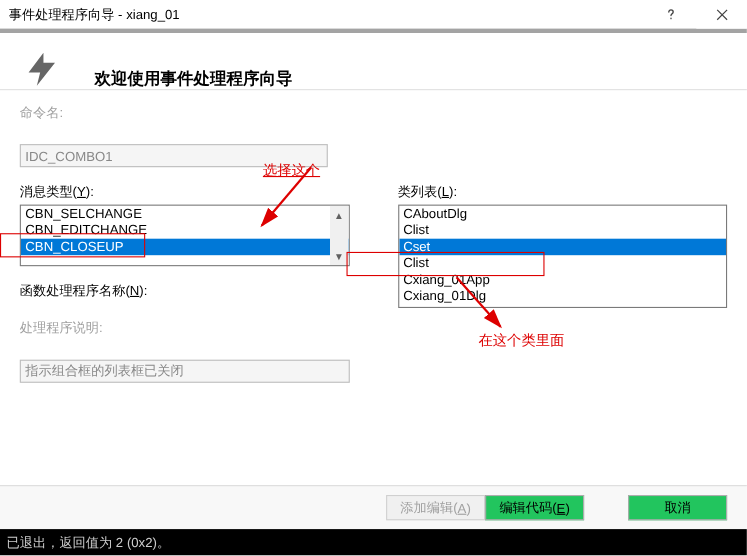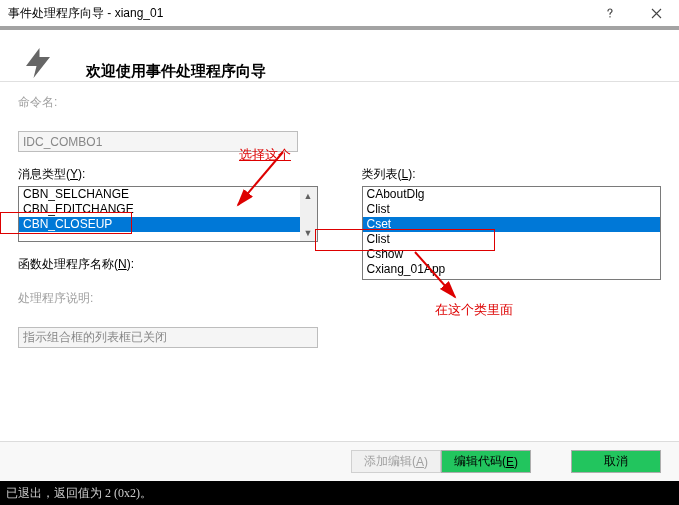--- a/index.html
+++ b/index.html
@@ -84,21 +84,21 @@
   }
   .btn {
     height: 23px; min-width: 90px; border: 1px solid #adadad;
     background: #22c55e; font: inherit; padding: 0 12px;
     display: inline-flex; align-items: center; justify-content: center;
   }
   .btn.disabled { color: #a0a0a0; border-color: #d0d0d0; background: #f0f0f0; }
   
   .console {
     position: absolute; left:0; right:0; bottom:0; height:24px;
-    background:#000; color:#ccc; font-family: Liberation Serif, serif;
+    background:#000; color:#ccc; font-family: Liberation Sans, sans-serif;
     font-size:12px; padding:4px 6px; white-space: nowrap;
   }
   u.ak { text-decoration: underline; }
 </style>
 </head>
 <body>
 
 <div class="titlebar">
   <span class="title">事件处理程序向导 - xiang_01</span>
   <div class="winbtns">
@@ -159,21 +159,20 @@
       </div>
     </div>
 
     <div class="col">
       <div class="lbl">类列表(<u class="ak">L</u>):</div>
       <div class="listbox classlist">
         <div class="item">CAboutDlg</div>
         <div class="item">Clist</div>
         <div class="item sel">Cset</div>
         <div class="item">Clist</div>
-        <div class="item">Cshow</div>
         <div class="item">Cxiang_01App</div>
         <div class="item">Cxiang_01Dlg</div>
       </div>
     </div>
   </div>
 
   <div class="redbox" style="left:0px; top:130px; width:132px; height:22px;"></div>
   <div class="redbox" style="left:315px; top:147px; width:180px; height:22px;"></div>
 
   <div class="redtext" style="left:239px; top:64px;text-decoration:underline;">选择这个</div>

